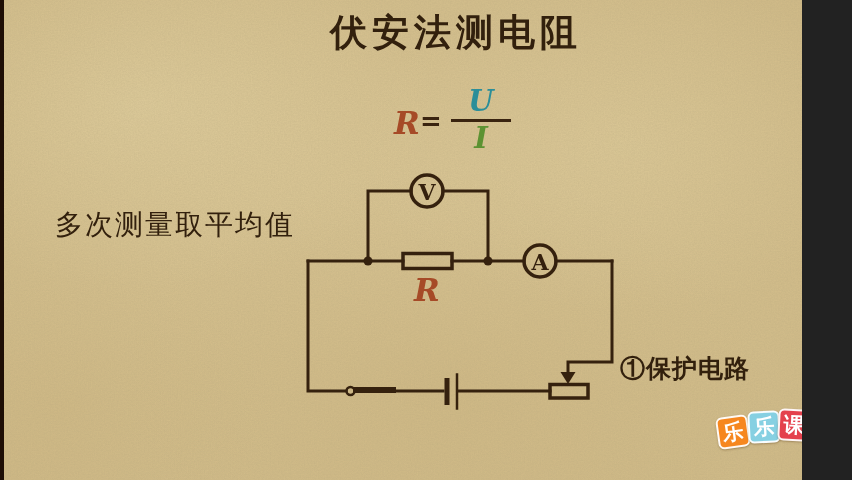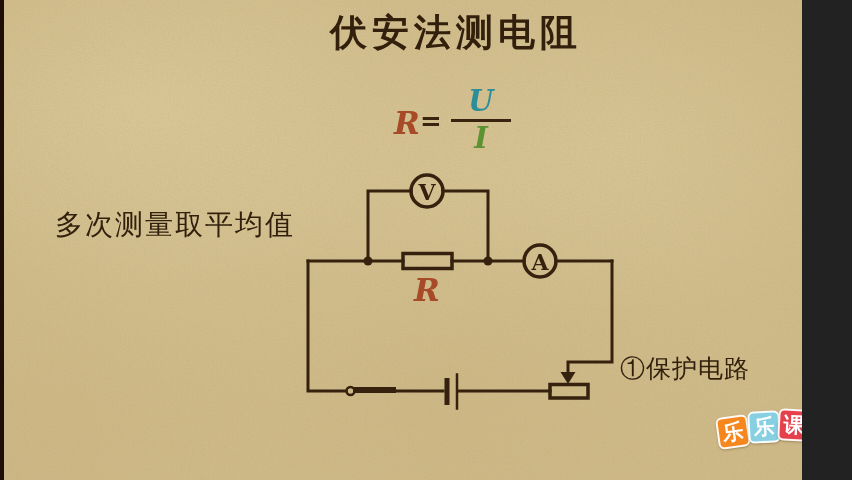--- a/index.html
+++ b/index.html
@@ -43,21 +43,21 @@
   #formula .frac{
     position:absolute;left:56px;top:0;width:62px;
     display:flex;flex-direction:column;align-items:center;
     font-family:"DejaVu Serif",serif;font-style:italic;font-weight:bold;
   }
   #formula .num{font-size:29px;line-height:34px;}
   #formula .bar{width:60px;height:3px;margin:1px 0 0 0;}
   #formula .den{font-size:29px;line-height:33px;}
 
   #note-left{left:55px;top:206px;font-size:28px;font-weight:normal;letter-spacing:2px;}
-  #note-protection{left:620px;top:352px;font-size:25px;font-weight:normal;letter-spacing:1px;}
+  #note-protection{left:620px;top:352px;font-size:25px;font-weight:bold;letter-spacing:1px;}
 
   #circuit-svg{position:absolute;left:0;top:0;}
   #circuit-svg .meter-letter{
     font-family:"DejaVu Serif",serif;font-weight:bold;font-size:22px;
     text-anchor:middle;
   }
   #circuit-svg .r-label{
     font-family:"DejaVu Serif",serif;font-weight:bold;font-style:italic;
     font-size:31px;text-anchor:middle;
   }

